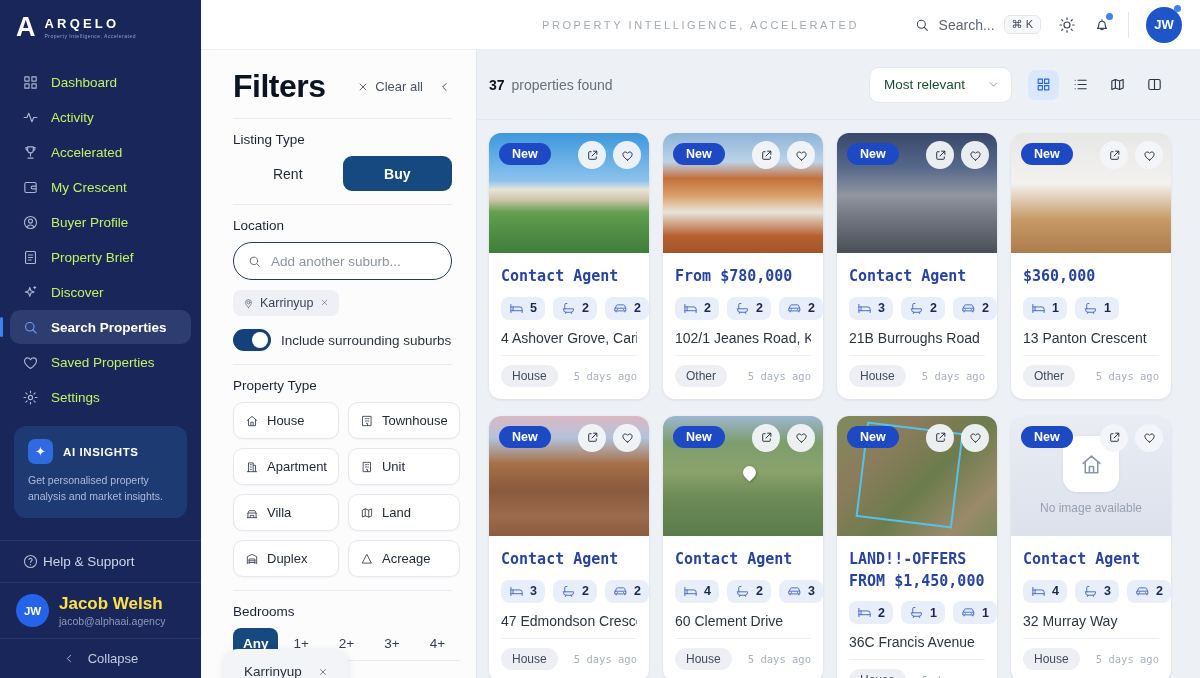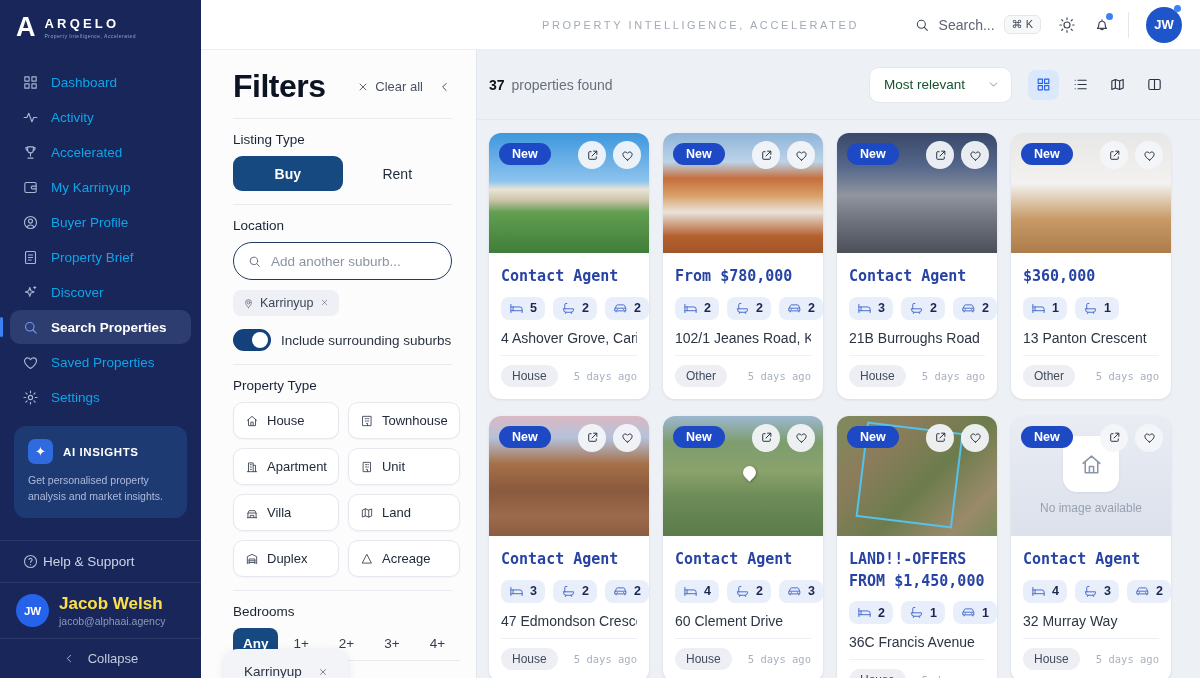--- a/index.html
+++ b/index.html
@@ -7,21 +7,21 @@
   body{font-family:"Liberation Sans",sans-serif;background:#edf0f5;position:relative;-webkit-font-smoothing:antialiased}
   svg{fill:none;stroke:currentColor;stroke-width:1.6;stroke-linecap:round;stroke-linejoin:round}
 
   
   .sidebar{position:absolute;left:0;top:0;bottom:0;width:201px;background:#18265a;display:flex;flex-direction:column;z-index:6}
   .logo-row{display:flex;align-items:center;gap:9px;padding:14px 16px 16px}
   .logo-mark{color:#fff;font-size:27px;font-weight:800;line-height:1;transform:scaleY(1.05)}
   .logo-name{font-size:13px;font-weight:700;letter-spacing:3.2px;color:#fff}
   .logo-tag{font-size:5px;letter-spacing:.5px;color:#92a2cb;margin-top:2px}
   .nav{padding:8px 10px 0;display:flex;flex-direction:column;gap:1px}
-  .nav-item{display:flex;align-items:center;gap:12px;padding:8.5px 12px;border-radius:10px;font-size:13.5px;color:#0ea5e9;position:relative;cursor:pointer}
+  .nav-item{display:flex;align-items:center;gap:12px;padding:8.5px 12px;border-radius:10px;font-size:13.5px;color:#bef264;position:relative;cursor:pointer}
   .nav-item svg{width:17px;height:17px;color:#a9b5d2;flex:none}
   .nav-item.active{background:#2e3d6f;color:#fff;font-weight:700}
   .nav-item.active svg{color:#6d9bf7}
   .nav-item.active::before{content:"";position:absolute;left:-10px;top:7px;bottom:7px;width:3px;border-radius:3px;background:#3b82f6}
   .ai-card{margin:12px 14px 10px;background:#1e3a72;border-radius:12px;padding:13px 14px;cursor:pointer}
   .ai-head{display:flex;align-items:center;gap:10px;margin-bottom:9px}
   .ai-ic{width:25px;height:25px;border-radius:7px;background:#2f6bdf;color:#fff;display:flex;align-items:center;justify-content:center;font-size:13px;flex:none}
   .ai-title{font-size:11.5px;font-weight:700;letter-spacing:.6px;color:#fff}
   .ai-desc{font-size:10.5px;line-height:1.5;color:#aebbda}
   .side-bottom{margin-top:auto}
@@ -149,21 +149,21 @@
     <div class="nav-item">
       <svg viewBox="0 0 24 24">
           <path d="M8 4h8v4.5a4 4 0 01-8 0zM8 5H5.5c0 3 1 4 2.5 4M16 5h2.5c0 3-1 4-2.5 4M12 12.5V17M8.5 20h7"></path>
         </svg>
       <span>Accelerated</span>
     </div>
     <div class="nav-item">
       <svg viewBox="0 0 24 24">
           <path d="M4 7a2 2 0 012-2h12a2 2 0 012 2v10a2 2 0 01-2 2H6a2 2 0 01-2-2zM20 10h-5a2 2 0 000 4h5"></path>
         </svg>
-      <span>My Karrinyup</span>
+      <span>My Crescent</span>
     </div>
     <div class="nav-item">
       <svg viewBox="0 0 24 24">
           <circle cx="12" cy="12" r="8.5"></circle>
           <circle cx="12" cy="10" r="2.8"></circle>
           <path d="M6.8 18.2a6.5 6.5 0 0110.4 0"></path>
         </svg>
       <span>Buyer Profile</span>
     </div>
     <div class="nav-item">
@@ -270,22 +270,22 @@
     </span>
     <span class="f-collapse">
       <svg viewBox="0 0 24 24">
           <path d="M14 6l-6 6 6 6"></path>
         </svg>
     </span>
   </div>
   <hr class="f-div">
   <div class="f-label">Listing Type</div>
   <div class="seg2">
+    <span class="opt">Rent</span>
     <span class="opt active">Buy</span>
-    <span class="opt">Rent</span>
   </div>
   <hr class="f-div">
   <div class="f-label">Location</div>
   <div class="loc-input">
     <svg viewBox="0 0 24 24">
         <circle cx="11" cy="11" r="6"></circle>
         <path d="M15.5 15.5L20 20"></path>
       </svg>
     <input readonly="" placeholder="Add another suburb..." style="">
   </div>

